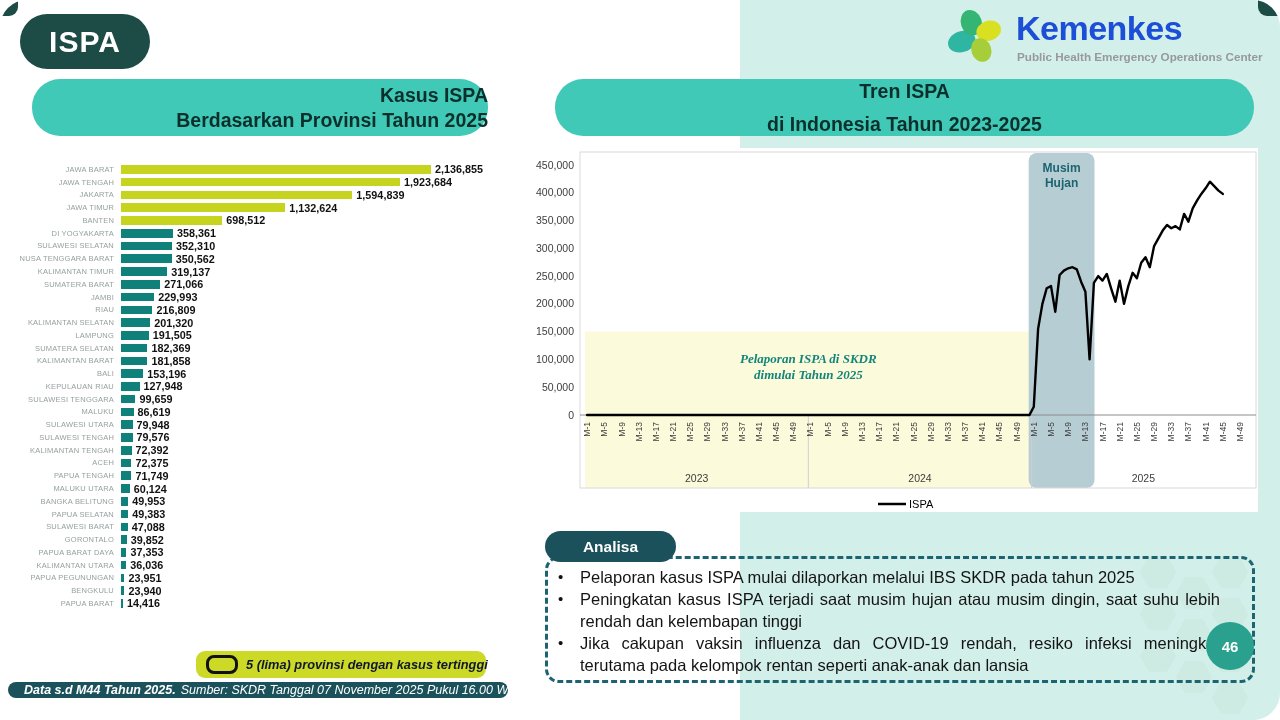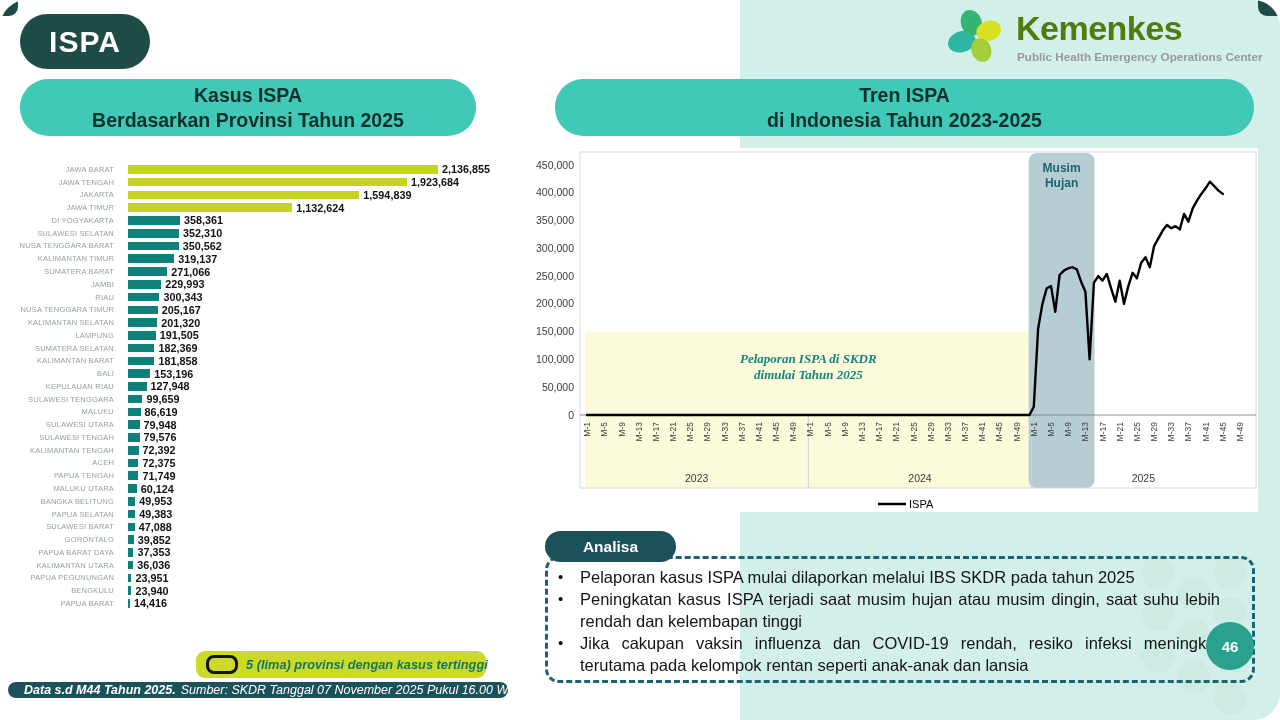--- a/index.html
+++ b/index.html
@@ -16,42 +16,42 @@
 
   
   .tag-pill{position:absolute;left:20px;top:14px;width:130px;height:55px;border-radius:28px;
     background:#1d4b46;color:#fff;font-weight:bold;font-size:30px;letter-spacing:1px;
     display:flex;align-items:center;justify-content:center;z-index:5;}
 
   
   .hdr-pill{position:absolute;top:79px;height:57px;border-radius:28px;background:#41c9b7;
     color:#0b2f2b;font-weight:bold;font-size:19.5px;line-height:1.25;text-align:center;
     display:flex;flex-direction:column;justify-content:center;z-index:4;}
-  .hdr-left{left:20px;width:456px;}
-  .hdr-right{left:555px;width:699px;}
+  .hdr-left{left:32px;width:456px;text-align:right;}
+  .hdr-right{left:555px;width:699px;justify-content:space-between;}
 
   
   .logo-wrap{position:absolute;left:944px;top:5px;width:330px;height:64px;z-index:4;}
   .logo-mark{position:absolute;left:0;top:0;}
-  .logo-name{position:absolute;left:72px;top:4px;font-size:34px;font-weight:bold;color:#4d7c0f;letter-spacing:-0.5px;}
+  .logo-name{position:absolute;left:72px;top:4px;font-size:34px;font-weight:bold;color:#1d4ed8;letter-spacing:-0.5px;}
   .logo-sub{position:absolute;left:73px;top:45px;font-size:11.7px;font-weight:bold;color:#97999b;white-space:nowrap;}
 
   
   #bar-chart{position:absolute;left:8px;top:163px;width:492px;height:487px;z-index:3;}
   .brow{display:flex;align-items:center;height:12.78px;}
-  .blabel{width:106px;text-align:right;padding-right:14px;font-size:7.5px;color:#96a0a0;
+  .blabel{width:106px;text-align:right;padding-right:7px;font-size:7.5px;color:#96a0a0;
     letter-spacing:.2px;white-space:nowrap;flex:none;}
   .bbar{height:8.6px;flex:none;}
   .bval{margin-left:4px;font-size:10.8px;font-weight:bold;color:#111;white-space:nowrap;}
 
   
   .legend-pill{position:absolute;left:196px;top:651px;width:290px;height:27px;border-radius:9px;
     background:#ccd927;display:flex;align-items:center;z-index:4;}
   .legend-icon{width:26px;height:13px;border:3.5px solid #111;border-radius:8px;margin-left:10px;flex:none;}
-  .legend-text{margin-left:8px;font-size:12.8px;font-weight:bold;font-style:italic;color:#0f766e;white-space:nowrap;}
+  .legend-text{margin-left:8px;font-size:12.8px;font-weight:bold;font-style:italic;color:#0f172a;white-space:nowrap;}
 
   
   .footer-pill{position:absolute;left:8px;top:682px;width:500px;height:16px;border-radius:15px;
     background:#1b515b;color:#fff;font-size:12.5px;font-style:italic;display:flex;align-items:center;
     padding-left:16px;box-sizing:border-box;white-space:nowrap;z-index:4;}
   .footer-bold{font-weight:bold;margin-right:5px;}
 
   
   #trend-svg{position:absolute;left:530px;top:145px;z-index:3;}
 
@@ -139,20 +139,25 @@
         <div class="blabel">JAKARTA</div>
         <div class="bbar" style="width: 231.368px; background: rgb(198, 212, 32);"></div>
         <div class="bval">1,594,839</div>
       </div>
       <div class="brow">
         <div class="blabel">JAWA TIMUR</div>
         <div class="bbar" style="width: 164.313px; background: rgb(198, 212, 32);"></div>
         <div class="bval">1,132,624</div>
       </div>
       <div class="brow">
+        <div class="blabel">BANTEN</div>
+        <div class="bbar" style="width: 101.335px; background: rgb(198, 212, 32);"></div>
+        <div class="bval">698,512</div>
+      </div>
+      <div class="brow">
         <div class="blabel">DI YOGYAKARTA</div>
         <div class="bbar" style="width: 51.9885px; background: rgb(16, 128, 122);"></div>
         <div class="bval">358,361</div>
       </div>
       <div class="brow">
         <div class="blabel">SULAWESI SELATAN</div>
         <div class="bbar" style="width: 51.1107px; background: rgb(16, 128, 122);"></div>
         <div class="bval">352,310</div>
       </div>
       <div class="brow">
@@ -171,26 +176,21 @@
         <div class="bval">271,066</div>
       </div>
       <div class="brow">
         <div class="blabel">JAMBI</div>
         <div class="bbar" style="width: 33.3658px; background: rgb(16, 128, 122);"></div>
         <div class="bval">229,993</div>
       </div>
       <div class="brow">
         <div class="blabel">RIAU</div>
         <div class="bbar" style="width: 31.4531px; background: rgb(16, 128, 122);"></div>
-        <div class="bval">300,343</div>
-      </div>
-      <div class="brow">
-        <div class="blabel">NUSA TENGGARA TIMUR</div>
-        <div class="bbar" style="width: 29.7642px; background: rgb(16, 128, 122);"></div>
-        <div class="bval">205,167</div>
+        <div class="bval">216,809</div>
       </div>
       <div class="brow">
         <div class="blabel">KALIMANTAN SELATAN</div>
         <div class="bbar" style="width: 29.2061px; background: rgb(16, 128, 122);"></div>
         <div class="bval">201,320</div>
       </div>
       <div class="brow">
         <div class="blabel">LAMPUNG</div>
         <div class="bbar" style="width: 27.7822px; background: rgb(16, 128, 122);"></div>
         <div class="bval">191,505</div>

